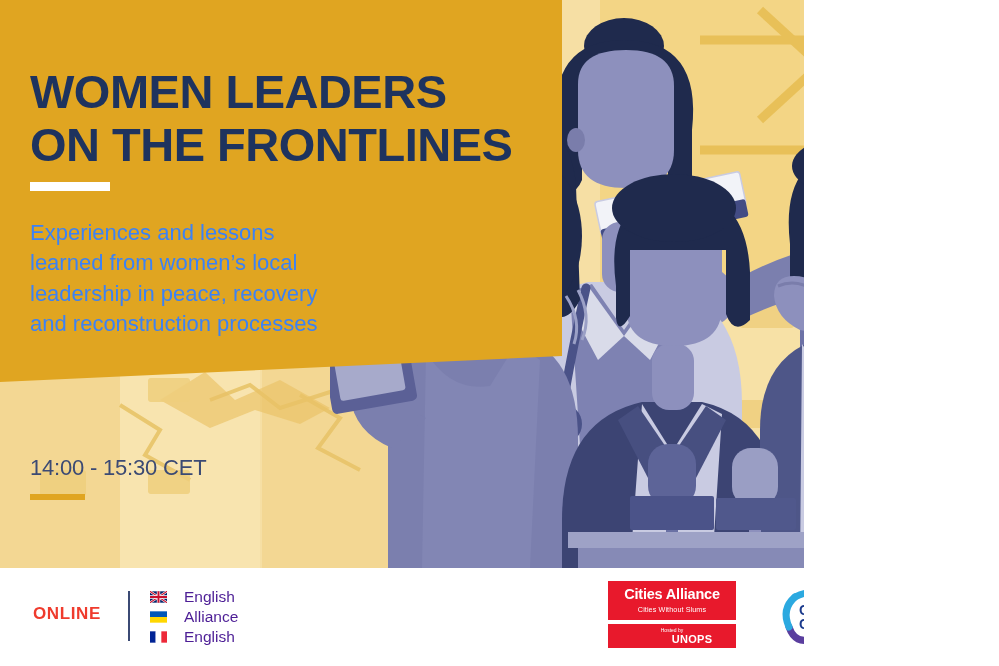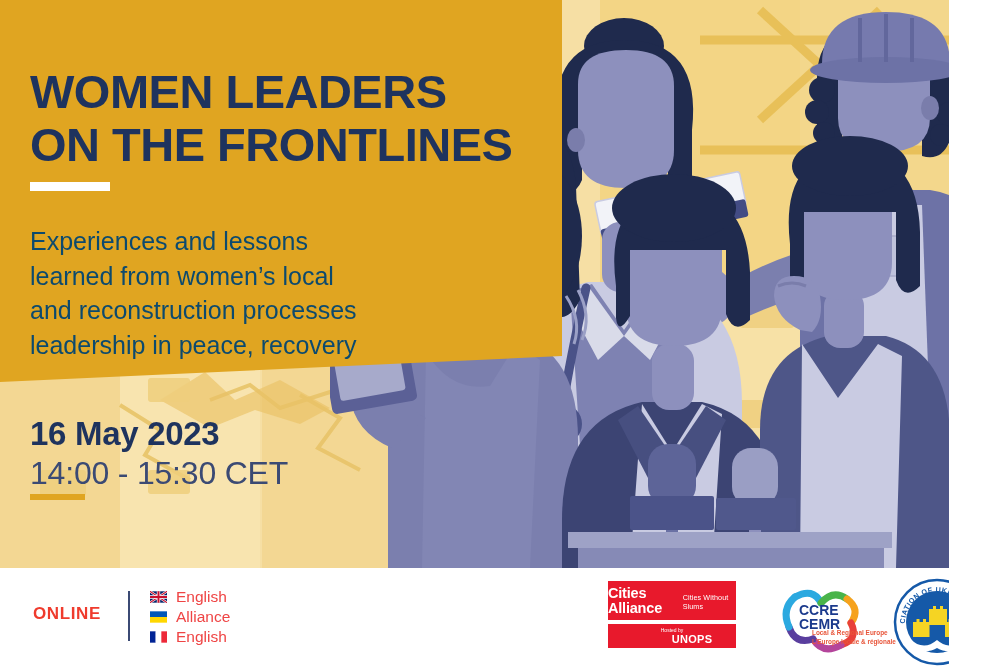--- a/index.html
+++ b/index.html
@@ -3,21 +3,21 @@
 <meta charset="utf-8">
 <style>
   * { margin:0; padding:0; box-sizing:border-box; }
   html,body { background:#ffffff; }
   body {
     width:999px; height:666px;
     font-family:"Liberation Sans", sans-serif;
     overflow:hidden; position:relative;
   }
 
-  #poster { position:absolute; inset:0; width:949px; height:666px; overflow:hidden; }
+  #poster { position:absolute; inset:0; width:804px; height:666px; overflow:hidden; }
 
   
   .bg-cream { position:absolute; left:0; top:0; width:999px; height:568px; background:#f6dfa4; }
   .bg-svg   { position:absolute; left:0; top:0; width:999px; height:568px; }
 
   
   .gold-block {
     position:absolute; left:0; top:0; width:562px; height:382px;
     background:#e0a521;
     clip-path:polygon(0 0, 562px 0, 562px 356px, 0 382px);
@@ -31,32 +31,32 @@
     letter-spacing:-0.5px;
   }
   .headline .l2 { display:block; }
 
   .accent-bar {
     position:absolute; left:30px; top:182px; width:80px; height:9px;
     background:#ffffff; z-index:6;
   }
 
   .subtitle {
-    position:absolute; left:30px; top:224px; width:400px; z-index:6;
-    color:#0c4a6e; font-size:25px; line-height:1.38;
+    position:absolute; left:30px; top:218px; width:400px; z-index:6;
+    color:#3b82f6; font-size:22px; line-height:1.38;
   }
   .subtitle span { display:block; }
 
   .date {
     position:absolute; left:30px; top:415px; z-index:6;
     color:#1e335e; font-weight:bold; font-size:33px; letter-spacing:-0.3px;
   }
   .time {
     position:absolute; left:30px; top:455px; z-index:6;
-    color:#3b4a74; font-size:32px; letter-spacing:-0.2px;
+    color:#3b4a74; font-size:22px; letter-spacing:-0.2px;
   }
   .date-underline {
     position:absolute; left:30px; top:494px; width:55px; height:6px;
     background:#e0a521; z-index:6;
   }
 
   
   .illus { position:absolute; left:330px; top:0; width:669px; height:568px; z-index:4; }
 
   
@@ -67,30 +67,30 @@
   .online {
     position:absolute; left:33px; top:36px;
     color:#ef3b2d; font-weight:bold; font-size:17px; letter-spacing:0.6px;text-align:center;
   }
   .vsep {
     position:absolute; left:128px; top:23px; width:2px; height:50px;
     background:#3b4a74;
   }
   .langs { position:absolute; left:150px; top:19px; }
   .lang-row {
-    display:flex; align-items:center; gap:9px;
-    height:20px; color:#ef4444; font-size:15.5px;
+    display:flex; align-items:center; gap:17px;
+    height:20px; color:#4c1d95; font-size:15.5px;
   }
   .flag { width:17px; height:12px; flex:0 0 auto; display:block; }
 
   
   .logo-ca { position:absolute; left:608px; top:581px; width:128px; z-index:11; }
   .ca-main {
     background:#e8192c; width:128px; height:39px;
-    display:flex; flex-direction:row; align-items:center; justify-content:center;
+    display:flex; flex-direction:column; align-items:center; justify-content:center;
   }
   .ca-t1 { color:#fff; font-weight:bold; font-size:14.5px; line-height:1; letter-spacing:-0.2px; }
   .ca-t2 { color:#fff; font-size:7.2px; margin-top:3px; letter-spacing:0.1px; }
   .ca-host {
     background:#e8192c; width:128px; height:24px; margin-top:4px;
     display:flex; flex-direction:column; align-items:center; justify-content:center;
   }
   .ca-t3 { color:#fff; font-size:5px; line-height:1; }
   .ca-t4 { color:#fff; font-weight:bold; font-size:11px; line-height:1; margin-top:1px; letter-spacing:0.3px;margin-left:40px; }
 
@@ -317,25 +317,24 @@
   <div class="headline">
     <span class="l1">WOMEN LEADERS</span>
     <span class="l2">ON THE FRONTLINES</span>
   </div>
 
   <div class="accent-bar"></div>
 
   <div class="subtitle">
     <span>Experiences and lessons</span>
     <span>learned from women’s local</span>
+    <span>leadership in peace, recovery</span>
     <span>and reconstruction processes</span>
-    <span>leadership in peace, recovery</span>
-  </div>
-
-  <div class="date">16 May 2023</div>
+  </div>
+
   <div class="time">14:00 - 15:30 CET</div>
   <div class="date-underline"></div>
 
   <div class="footer">
 
     <div class="online">ONLINE</div>
     <div class="vsep"></div>
 
     <div class="langs">
 

